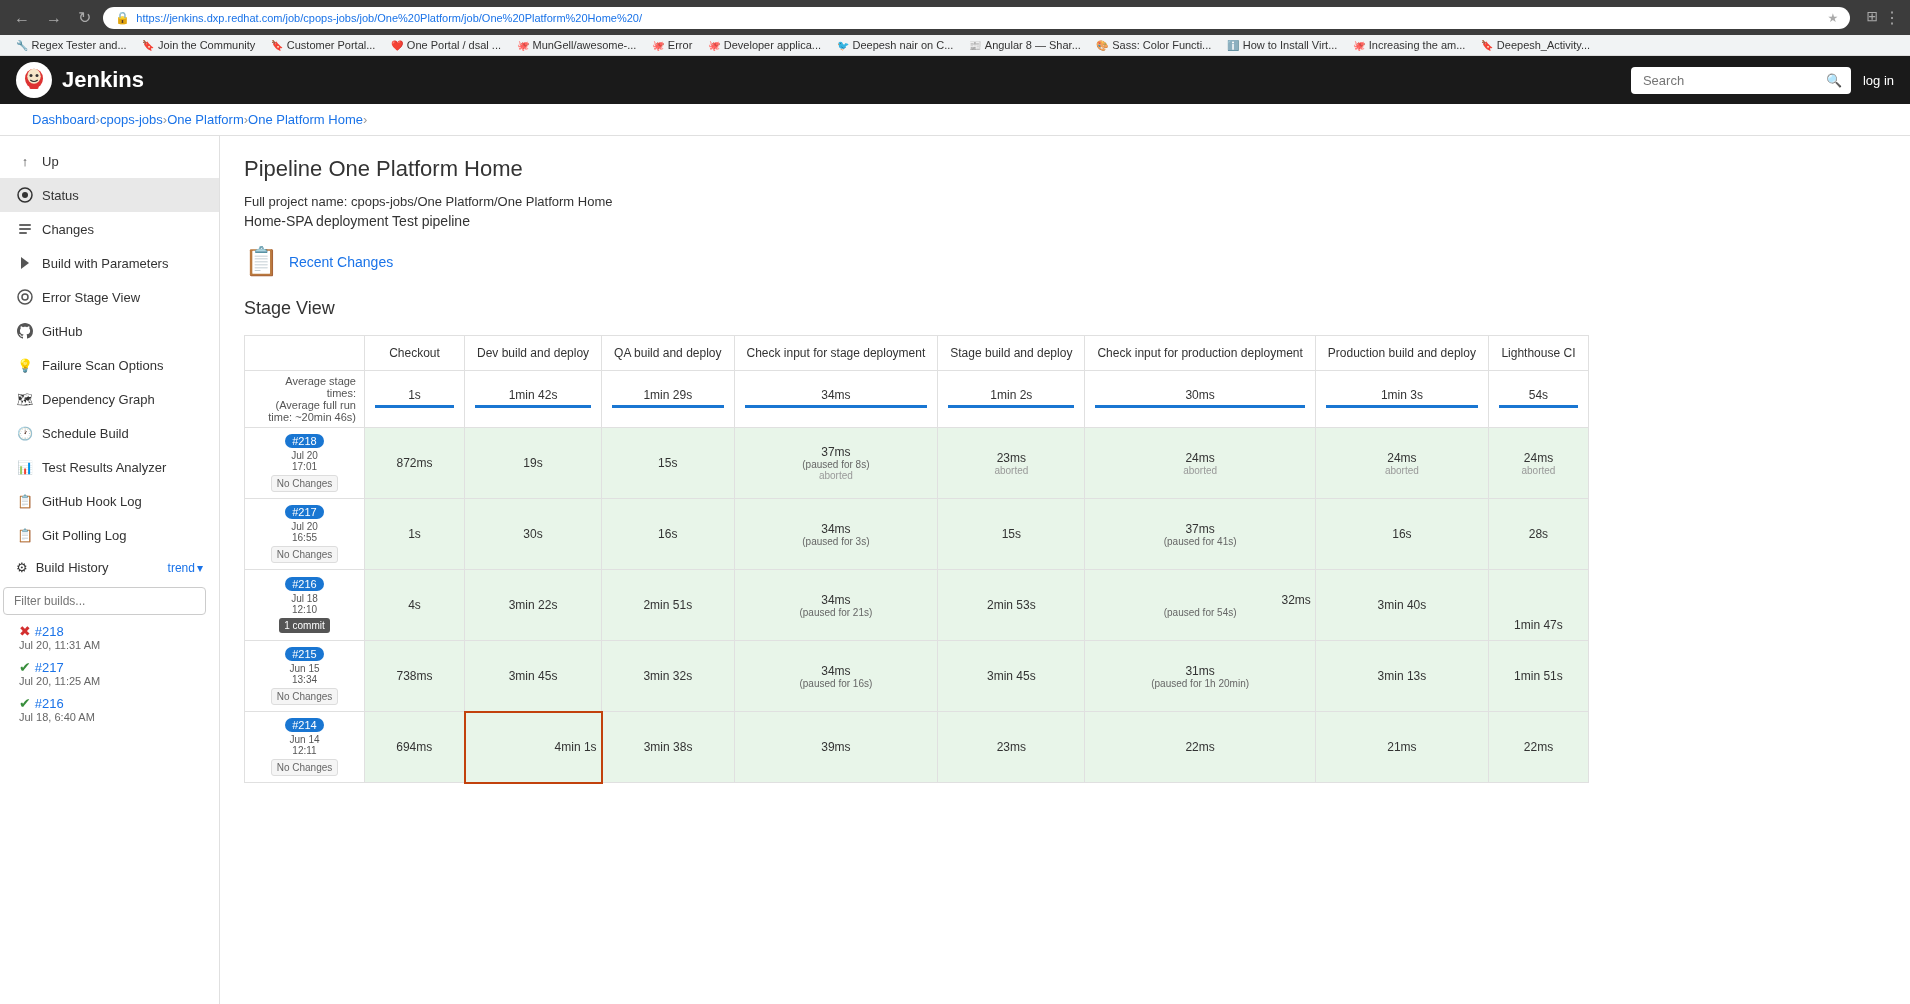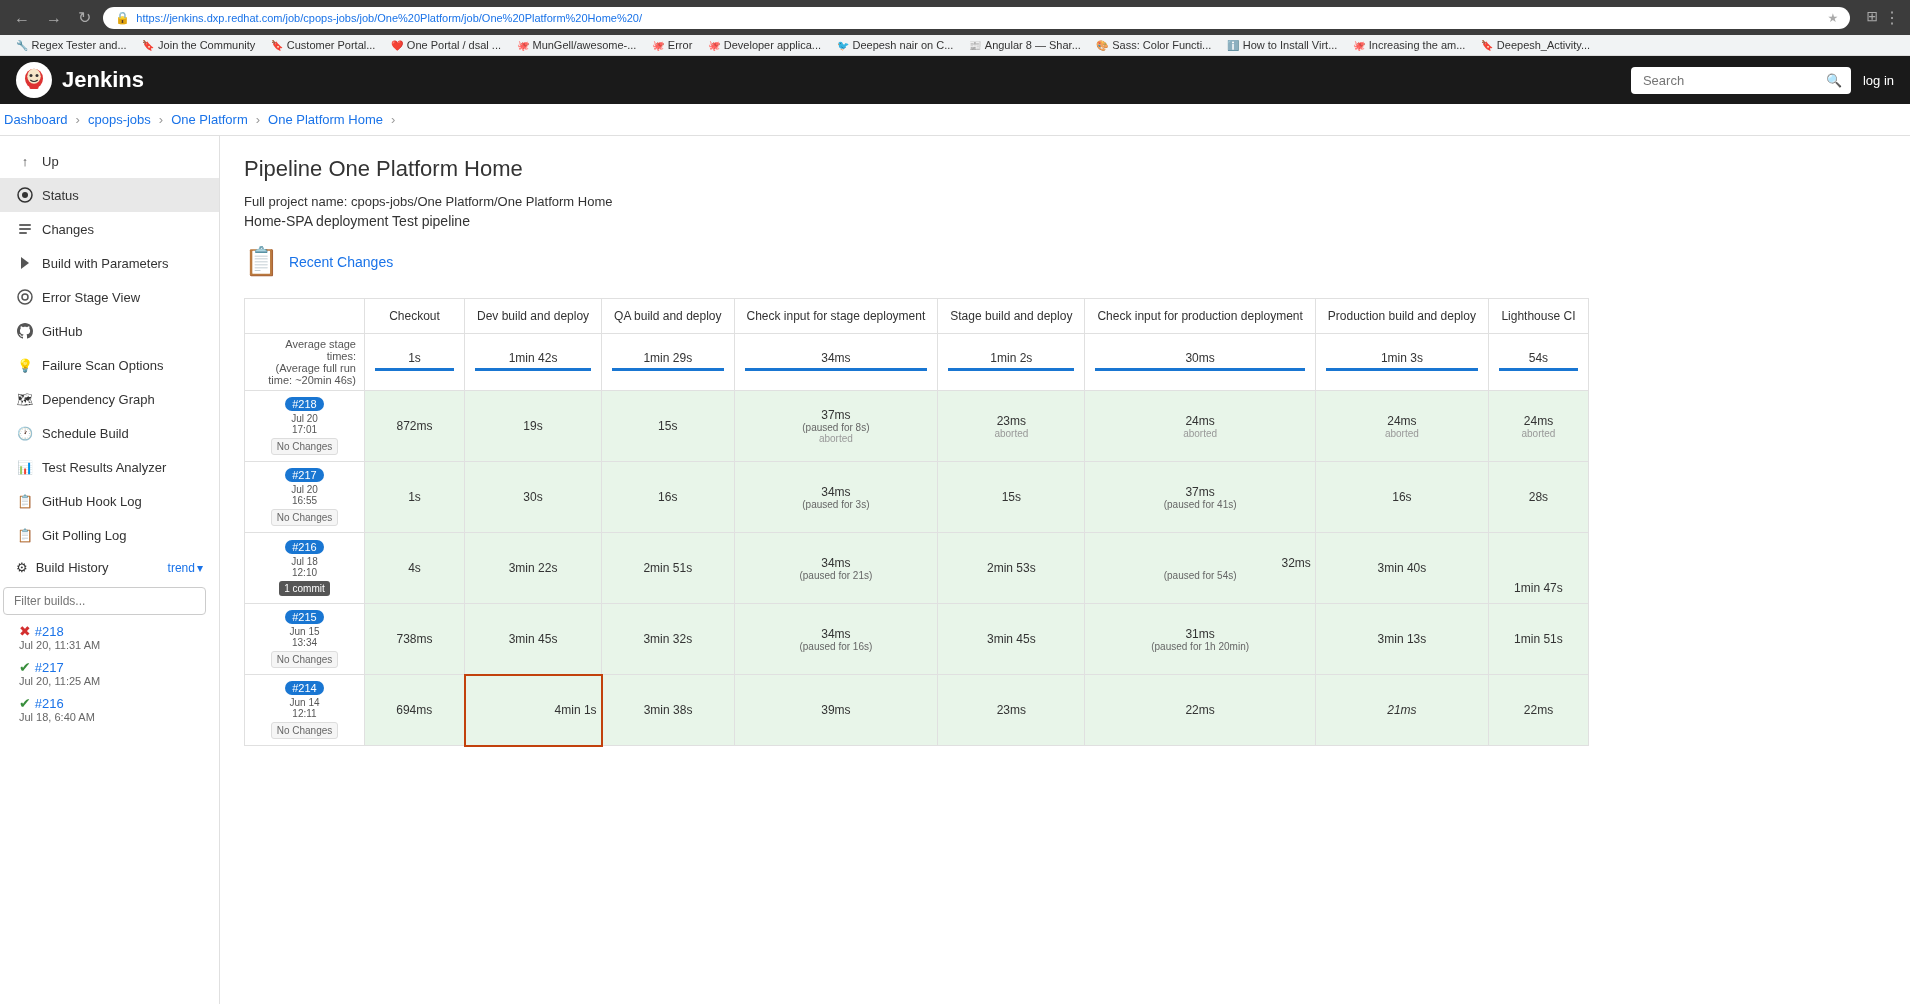--- a/index.html
+++ b/index.html
@@ -22,21 +22,21 @@
     .jenkins-logo { display: flex; align-items: center; gap: 10px; color: #fff; font-size: 22px; font-weight: bold; }
     .jenkins-avatar { width: 36px; height: 36px; border-radius: 50%; background: #fff; display: flex; align-items: center; justify-content: center; overflow: hidden; }
     .jenkins-avatar svg { width: 30px; height: 30px; }
     .jenkins-search { margin-left: auto; display: flex; align-items: center; }
     .jenkins-search-box { background: #fff; border: none; border-radius: 4px; padding: 6px 32px 6px 12px; font-size: 13px; width: 220px; outline: none; }
     .search-wrapper { position: relative; }
     .search-icon { position: absolute; right: 8px; top: 50%; transform: translateY(-50%); color: #666; }
     .jenkins-login { color: #fff; margin-left: 12px; font-size: 13px; cursor: pointer; }
 
     
-    .breadcrumb { background: #fff; border-bottom: 1px solid #e0e0e0; padding: 8px 4px; display: flex; align-items: center; gap: 8px; font-size: 13px; }
+    .breadcrumb { background: #fff; border-bottom: 1px solid #e0e0e0; padding: 8px 32px; display: flex; align-items: center; gap: 0; font-size: 13px; }
     .breadcrumb a { color: #1a73e8; text-decoration: none; }
     .breadcrumb-sep { color: #999; }
 
     
     .main-layout { display: flex; min-height: calc(100vh - 130px); }
 
     
     .sidebar { width: 220px; background: #fff; border-right: 1px solid #e0e0e0; padding: 8px 0; flex-shrink: 0; }
     .sidebar-item { display: flex; align-items: center; gap: 8px; padding: 8px 16px; cursor: pointer; color: #333; font-size: 13px; }
     .sidebar-item.active { background: #e8e8e8; font-weight: 500; }
@@ -293,20 +293,21 @@
   <div class="content">
     <h1 class="page-title">Pipeline One Platform Home</h1>
     <p class="project-info">Full project name: cpops-jobs/One Platform/One Platform Home</p>
     <p class="project-subtitle">Home-SPA deployment Test pipeline</p>
 
     <div class="recent-changes">
       <span class="recent-changes-icon">📋</span>
       <a href="#" class="recent-changes-link">Recent Changes</a>
     </div>
 
+    <h2 class="stage-view-title">Stage View</h2>
 
     <div class="stage-table-wrapper">
       <table class="stage-table">
         <thead>
           <tr>
             <th class="col-build"></th>
             <th>Checkout</th>
             <th>Dev build and deploy</th>
             <th>QA build and deploy</th>
             <th>Check input for stage deployment</th>
@@ -533,21 +534,21 @@
             </td>
             <td style="border:1px solid #e0e0e0;background:#e8f5e9;padding:8px 4px;text-align:center;">
               <div style="font-size:12px;font-weight:500;">39ms</div>
             </td>
             <td style="border:1px solid #e0e0e0;background:#e8f5e9;padding:8px 4px;text-align:center;">
               <div style="font-size:12px;font-weight:500;">23ms</div>
             </td>
             <td style="border:1px solid #e0e0e0;background:#e8f5e9;padding:8px 4px;text-align:center;">
               <div style="font-size:12px;font-weight:500;">22ms</div>
             </td>
-            <td style="border:1px solid #e0e0e0;background:#e8f5e9;padding:8px 4px;text-align:center;font-style:italic;">
+            <td style="border:1px solid #e0e0e0;background:#e8f5e9;padding:8px 4px;text-align:center;">
               <div style="font-size:12px;font-weight:500;">21ms</div>
             </td>
             <td style="border:1px solid #e0e0e0;background:#e8f5e9;padding:8px 4px;text-align:center;">
               <div style="font-size:12px;font-weight:500;">22ms</div>
             </td>
           </tr>
         </tbody>
       </table>
     </div>
   </div>

